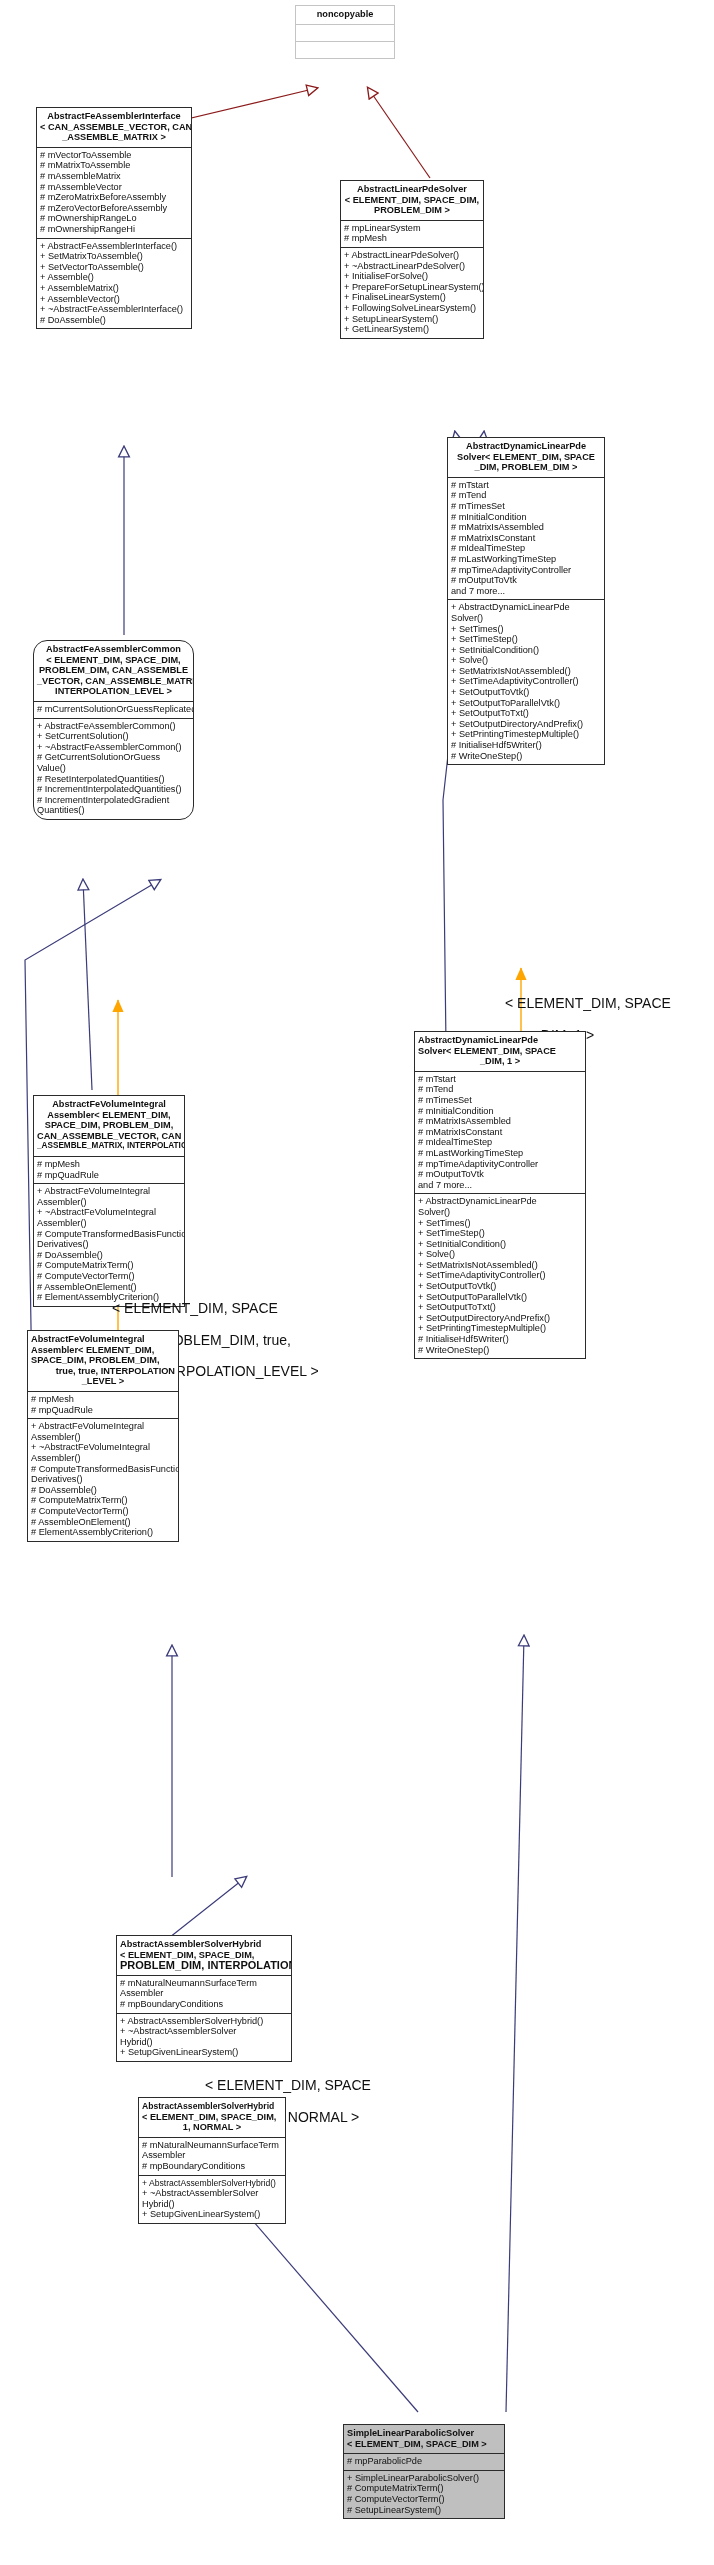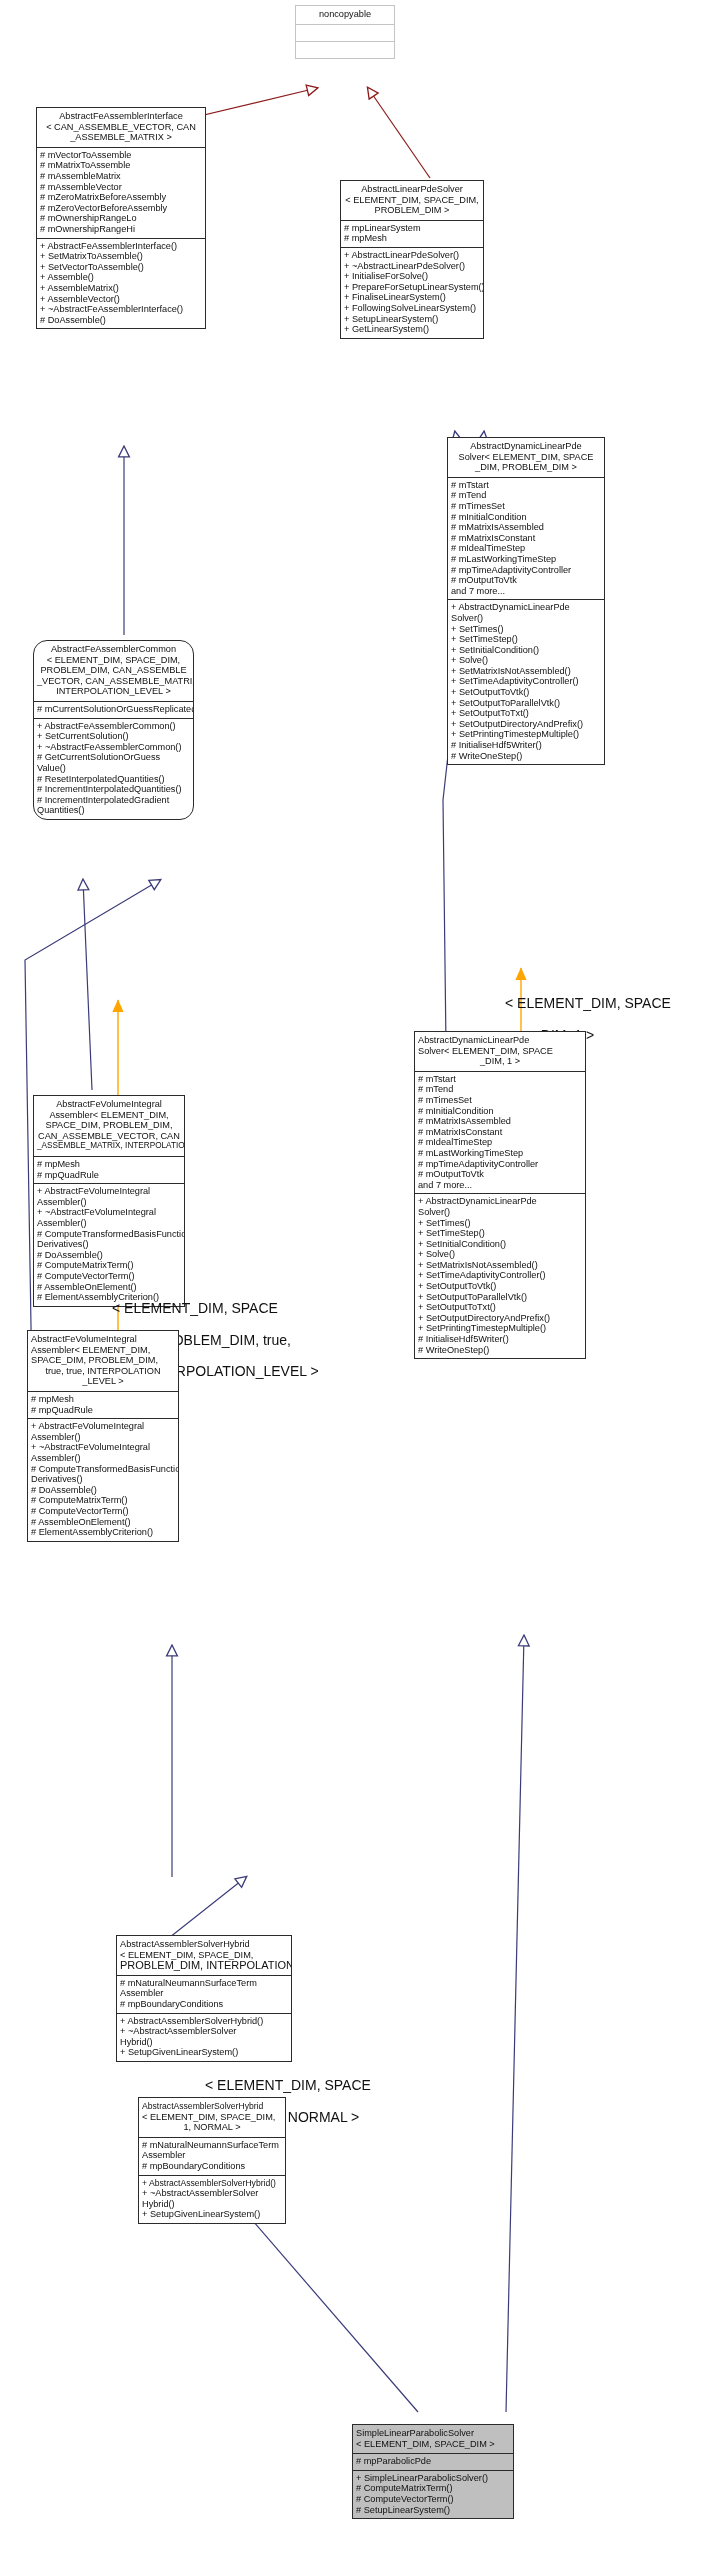--- a/index.html
+++ b/index.html
@@ -50,20 +50,21 @@
   }
   .compartment + .compartment {
     border-top: 1px solid #2b2b2b;
   }
   .node.plainborder .compartment + .compartment {
     border-top: 1px solid #c4c4c4;
   }
   .title-c {
     text-align: center;
     padding: 3px 3px 4px 3px;
+    font-weight: bold;
   }
   .title-line {
     display: block;
     white-space: pre;
   }
   .member {
     display: block;
     white-space: pre;
   }
   .edge-label {
@@ -126,21 +127,21 @@
   </svg>
 
   <div class="node plainborder" style="left:295px; top:5px; width:100px;">
     <div class="compartment title-c">
       <span class="title-line">noncopyable</span>
     </div>
     <div class="compartment empty-c"></div>
     <div class="compartment empty-c"></div>
   </div>
 
-  <div class="node" style="left:36px; top:107px; width:170px;">
+  <div class="node" style="left:36px; top:107px; width:156px;">
     <div class="compartment title-c">
       <span class="title-line">AbstractFeAssemblerInterface</span>
       <span class="title-line">&lt; CAN_ASSEMBLE_VECTOR, CAN</span>
       <span class="title-line">_ASSEMBLE_MATRIX &gt;</span>
     </div>
     <div class="compartment">
       <span class="member"># mVectorToAssemble</span>
       <span class="member"># mMatrixToAssemble</span>
       <span class="member"># mAssembleMatrix</span>
       <span class="member"># mAssembleVector</span>
@@ -319,21 +320,21 @@
     <span class="title-line">&lt; ELEMENT_DIM, SPACE</span>
     <span class="title-line">_DIM, PROBLEM_DIM, true,</span>
     <span class="title-line">true, INTERPOLATION_LEVEL &gt;</span>
   </div>
 
   <div class="node" style="left:27px; top:1330px; width:152px;">
     <div class="compartment title-c">
       <span class="title-line" style="text-align:left;">AbstractFeVolumeIntegral</span>
       <span class="title-line" style="text-align:left;">Assembler&lt; ELEMENT_DIM,</span>
       <span class="title-line" style="text-align:left;">SPACE_DIM, PROBLEM_DIM,</span>
-      <span class="title-line" style="text-align:center;">true, true, INTERPOLATION</span>
+      <span class="title-line" style="text-align:right;">true, true, INTERPOLATION</span>
       <span class="title-line">_LEVEL &gt;</span>
     </div>
     <div class="compartment">
       <span class="member"># mpMesh</span>
       <span class="member"># mpQuadRule</span>
     </div>
     <div class="compartment">
       <span class="member">+ AbstractFeVolumeIntegral</span>
       <span class="member">Assembler()</span>
       <span class="member">+ ~AbstractFeVolumeIntegral</span>
@@ -384,21 +385,21 @@
       <span class="member"># mpBoundaryConditions</span>
     </div>
     <div class="compartment">
       <span class="member" style="font-size:8.6px;">+ AbstractAssemblerSolverHybrid()</span>
       <span class="member">+ ~AbstractAssemblerSolver</span>
       <span class="member">Hybrid()</span>
       <span class="member">+ SetupGivenLinearSystem()</span>
     </div>
   </div>
 
-  <div class="node highlight" style="left:352px; top:2424px; width:162px;">
+  <div class="node highlight" style="left:343px; top:2424px; width:162px;">
     <div class="compartment title-c">
       <span class="title-line" style="text-align:left;">SimpleLinearParabolicSolver</span>
       <span class="title-line" style="text-align:left;">&lt; ELEMENT_DIM, SPACE_DIM &gt;</span>
     </div>
     <div class="compartment">
       <span class="member"># mpParabolicPde</span>
     </div>
     <div class="compartment">
       <span class="member">+ SimpleLinearParabolicSolver()</span>
       <span class="member"># ComputeMatrixTerm()</span>

